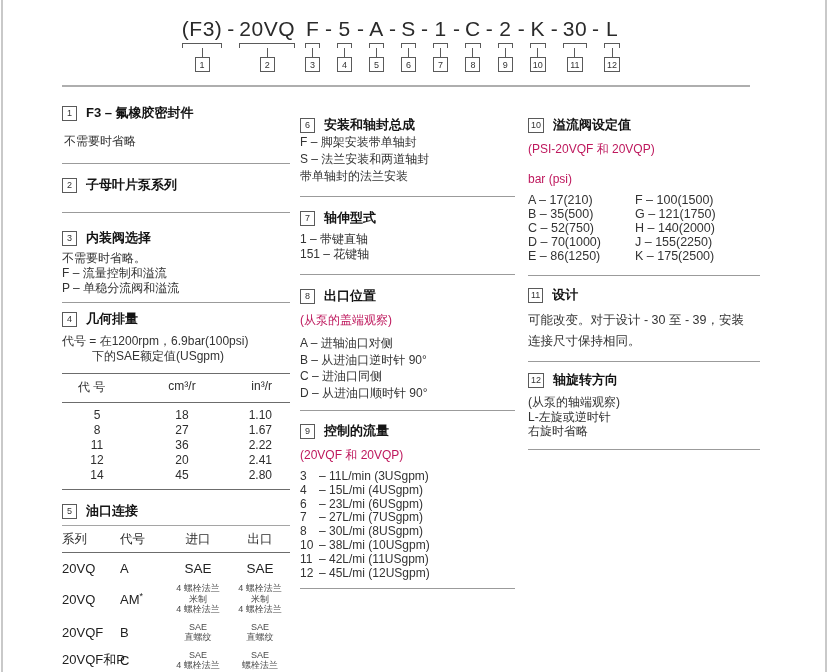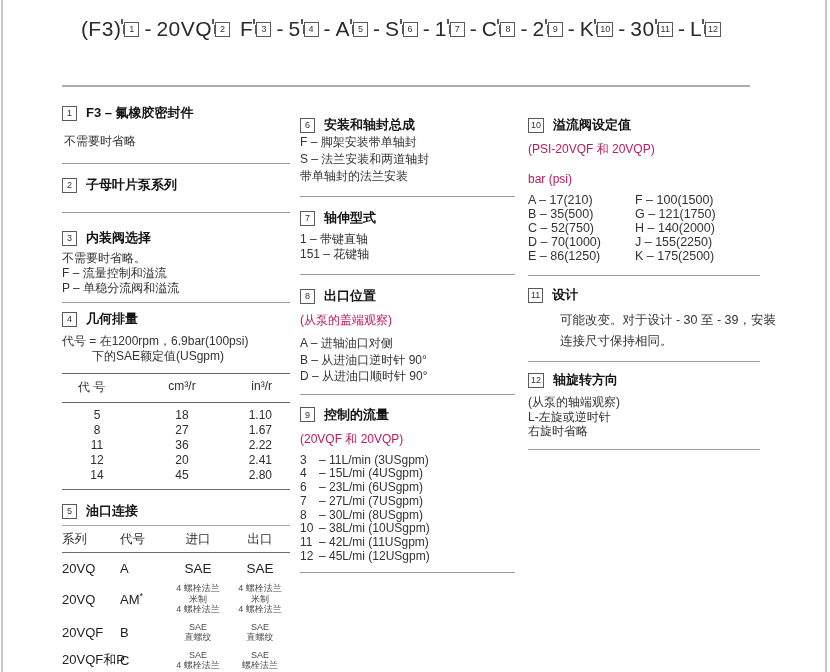--- a/index.html
+++ b/index.html
@@ -8,21 +8,21 @@
     position:relative; width:830px; height:672px; background:#ffffff;
     font-family:"Liberation Sans","DejaVu Sans",sans-serif;
     color:#2e2e2e; overflow:hidden;
   }
   .edge-left  { position:absolute; left:1px;  top:0; width:2px; height:672px; background:#c9c9c9; }
   .edge-right { position:absolute; left:825px; top:0; width:2px; height:672px; background:#c9c9c9; }
   .top-rule   { position:absolute; left:62px; top:85px; width:688px; height:2px; background:#aeaeae; }
 
   
   .code-area { position:absolute; top:17px; left:0; right:28px; display:flex; justify-content:center; align-items:flex-start; }
-  .seg { display:flex; flex-direction:row; align-items:center; }
+  .seg { display:flex; flex-direction:column; align-items:center; }
   .seg-text { font-size:21px; line-height:24px; color:#2a2a2a; letter-spacing:0.5px; white-space:nowrap; }
   .sep { font-size:21px; line-height:24px; color:#2a2a2a; margin:0 5px; }
   .bracket { align-self:stretch; height:5px; margin-top:2px;
              border-top:1px solid #5a5a5a; border-left:1px solid #5a5a5a; border-right:1px solid #5a5a5a; }
   .tick { width:1px; height:9px; background:#5a5a5a; }
   .numsq { min-width:15px; height:15px; padding:0 2px; border:1px solid #5a5a5a; background:#fff;
            display:flex; align-items:center; justify-content:center; font-size:9px; color:#333; }
 
   
   .col { position:absolute; }
@@ -83,21 +83,21 @@
   .flow-code { width:19px; }
 
   .s10 { padding-bottom:12px; margin-bottom:10px; }
   .s10 .subtitle { margin-top:8px; line-height:15px; }
   .s10 .subtitle2 { margin-top:15px; }
   .relief-cols { display:flex; margin-top:6px; }
   .relief-left { width:107px; }
   .relief-line { font-size:12.5px; line-height:14px; color:#333; white-space:nowrap; }
   .s11 { padding-bottom:9px; margin-bottom:9px; }
   .s11 .lines { margin-top:6px; }
-  .s11 .body-line { line-height:21px; font-size:12.5px;margin-left:32px; }
+  .s11 .body-line { line-height:21px; font-size:12.5px; }
   .s12 { padding-bottom:10px; }
   .s12 .lines { margin-top:6px; }
   .s12 .body-line { line-height:14.5px; }
 </style>
 </head>
 <body>
 
 <div class="page">
   <div class="edge-left"></div>
   <div class="edge-right"></div>
@@ -360,20 +360,21 @@
 
     <section class="sec s8">
       <div class="sec-head">
         <span class="numsq">8</span>
         <span class="sec-title">出口位置</span>
       </div>
       <div class="subtitle">(从泵的盖端观察)</div>
       <div class="lines">
         <div class="body-line">A – 进轴油口对侧</div>
         <div class="body-line">B – 从进油口逆时针 90°</div>
+        <div class="body-line">C – 进油口同侧</div>
         <div class="body-line">D – 从进油口顺时针 90°</div>
       </div>
     </section>
 
     <section class="sec s9">
       <div class="sec-head">
         <span class="numsq">9</span>
         <span class="sec-title">控制的流量</span>
       </div>
       <div class="subtitle">(20VQF 和 20VQP)</div>

